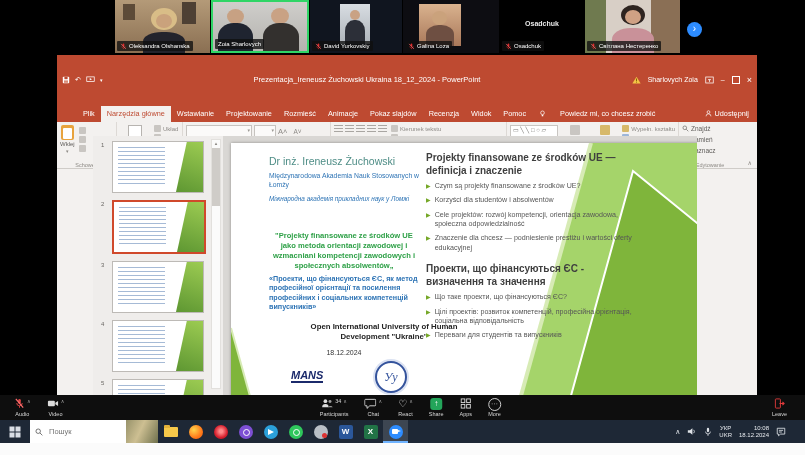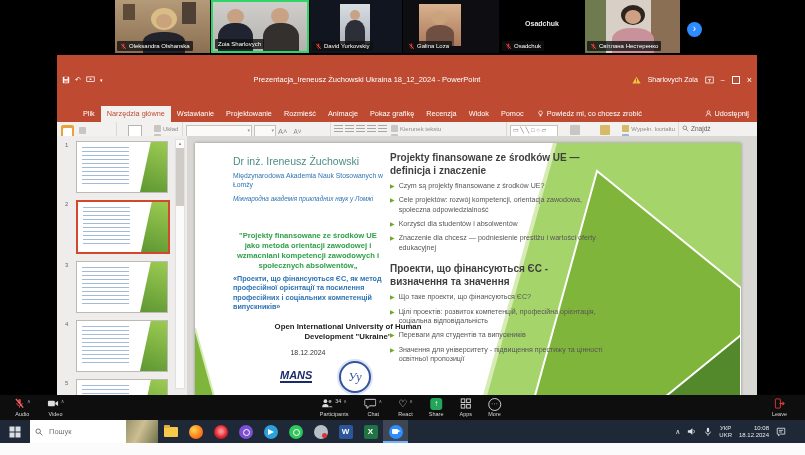--- a/index.html
+++ b/index.html
@@ -24,21 +24,21 @@
   .qat{display:flex;align-items:center;gap:5px;font-size:7px;}
   .c-undo::after{content:"↶";} .c-caret::after{content:"▾";font-size:5px;}
   .t-title{flex:1;text-align:center;font-size:7.5px;white-space:nowrap;overflow:hidden;}
   .t-right{display:flex;align-items:center;gap:7px;font-size:7px;}
   .winbox{width:6px;height:6px;border:1px solid #fff;}
   .c-min::after{content:"–";} .c-close::after{content:"×";font-size:9px;}
 
   .tabrow{height:18px;background:var(--ppt_red,#be4a31);display:flex;align-items:flex-end;color:#fff;font-size:7.3px;padding-left:20px;}
   .tab{padding:3px 6px 4px;white-space:nowrap;}
   .tab.activetab{background:#f3f1ef;color:var(--ppt_red,#be4a31);}
-  .tellme{display:flex;align-items:center;gap:3px;padding:3px 7px 4px;white-space:nowrap;}
+  .tellme{display:flex;align-items:center;gap:14px;padding:3px 7px 4px;white-space:nowrap;}
   .sharebtn{margin-left:auto;display:flex;align-items:center;gap:3px;padding:3px 8px 4px;white-space:nowrap;}
 
   .ribbon{height:46px;background:#f3f1ef;border-bottom:1px solid #cfccc8;display:flex;position:relative;}
   .rgroup{position:relative;height:100%;border-right:1px solid #ddd9d5;box-sizing:border-box;padding:3px 3px 9px;display:flex;gap:4px;}
   .rglabel{position:absolute;bottom:0;left:0;right:0;text-align:center;font-size:5.5px;color:#8d8a85;}
   .rbig{display:flex;flex-direction:column;align-items:center;justify-content:flex-start;font-size:6px;color:#5f5d5a;gap:1px;}
   .rcol{display:flex;flex-direction:column;justify-content:flex-start;gap:2px;font-size:6px;color:#8f8c88;}
   .rrow{display:flex;align-items:center;gap:2px;white-space:nowrap;}
   .rico{width:7px;height:7px;background:#c9c6c2;border-radius:1px;flex:0 0 auto;}
   .clip{width:13px;height:15px;background:#e8a33d;border-radius:2px;position:relative;}
@@ -52,21 +52,21 @@
   .gU::after{content:"U";text-decoration:underline;} .gS::after{content:"S";text-decoration:line-through;}
   .gab::after{content:"abc";text-decoration:line-through;font-size:6px;}
   .gAa::after{content:"Aa▾";font-size:6.5px;} .gA1::after{content:"A˄";} .gA2::after{content:"A˅";font-size:6.5px;}
   .gAred::after{content:"A";border-bottom:2px solid #c00;}
   .alg{width:9px;height:7px;background:repeating-linear-gradient(#a9a6a2 0 1px,transparent 1px 3px);}
   .shapesbox{width:64px;height:28px;border:1px solid #c9c6c2;background:#fff;font-size:6px;color:#7a7875;line-height:9px;padding:0 2px;overflow:hidden;}
   .shr1::after{content:"▭ ╲ ╲ □ ○ ▱";} .shr2::after{content:"△ ▽ ◇ ↔ ☆ +";} .shr3::after{content:"( ) ~ ← → ☆";}
   .collapse{position:absolute;right:5px;bottom:2px;font-size:6px;color:#8d8a85;}
   .collapse::after{content:"∧";}
 
-  .workspace{position:absolute;left:0;top:81px;width:700px;height:259px;display:flex;}
+  .workspace{position:absolute;left:0;top:81px;width:604px;height:259px;display:flex;padding-left:36px;}
   .thumbs{width:130px;background:#efedeb;position:relative;padding:5px 0 0 8px;box-sizing:border-box;}
   .thumbrow{display:flex;gap:4px;margin-bottom:7px;}
   .tnum{font-size:6px;color:#6b6965;width:7px;padding-top:1px;}
   .thumb{width:90px;height:50px;background:#fff;border:1px solid #bdbab6;position:relative;overflow:hidden;}
   .thumb::before{content:"";position:absolute;left:6%;top:10%;width:52%;height:78%;
                  background:repeating-linear-gradient(rgba(92,130,180,.55) 0 1px,transparent 1px 4px);}
   .thumb::after{content:"";position:absolute;right:0;top:0;width:30%;height:100%;
                 background:linear-gradient(200deg,#9ccb52,#5e9732);clip-path:polygon(40% 0,100% 0,100% 100%,0 100%);}
   .thumb.selected{border:2px solid var(--selected_slide_border,#d0492b);}
   .tscroll{position:absolute;right:2px;top:3px;width:8px;height:248px;background:#fbfbfb;border:1px solid #e2e0dd;}
@@ -77,21 +77,21 @@
   .slide{position:absolute;left:8px;top:7px;width:546px;height:307px;background:#fff;box-shadow:0 0 3px rgba(0,0,0,.35);}
   .design{position:absolute;left:0;top:0;}
   .scol-l{position:absolute;left:38px;top:0;width:150px;}
   .author{position:absolute;top:12px;left:0;width:160px;font-size:10.5px;color:var(--author_teal,#4e8d86);}
   .aff1{position:absolute;top:29px;left:0;width:150px;font-size:6.8px;color:var(--text_blue,#2e74b5);line-height:1.3;}
   .aff2{position:absolute;top:52px;left:0;width:150px;font-size:6.4px;font-style:italic;color:var(--text_blue,#2e74b5);line-height:1.3;}
   .qpl{position:absolute;top:88px;left:0;width:150px;font-size:7.6px;font-weight:bold;color:var(--quote_green,#2fa148);text-align:center;line-height:1.3;}
   .qua{position:absolute;top:131px;left:0;width:150px;font-size:7.2px;font-weight:bold;color:var(--text_blue,#2e74b5);line-height:1.3;}
   .uni{position:absolute;top:179px;left:0;width:150px;font-size:7.8px;font-weight:bold;color:#222;text-align:center;line-height:1.3;margin-left:40px;}
   .sdate{position:absolute;top:206px;left:0;width:150px;font-size:7px;color:#333;text-align:center;}
-  .mans{position:absolute;top:226px;left:22px;font-size:11px;font-weight:bold;font-style:italic;color:#1b2a6b;border-bottom:2px solid #1b2a6b;margin-left:25px;}
+  .mans{position:absolute;top:226px;left:22px;font-size:11px;font-weight:bold;font-style:italic;color:#1b2a6b;border-bottom:2px solid #1b2a6b;}
   .uulogo{position:absolute;top:218px;left:106px;width:28px;height:28px;border-radius:50%;border:2px solid #34539c;box-shadow:0 0 0 2px #dbe2f2;
           color:#34539c;display:flex;align-items:center;justify-content:center;
           font-family:"Liberation Serif","DejaVu Serif",serif;font-style:italic;font-size:12px;background:#fff;}
   .scol-r{position:absolute;left:195px;top:8px;width:214px;}
   .shead{font-size:10px;font-weight:bold;color:#3f3f3f;line-height:1.3;margin:0 0 4px;}
   .brow{display:flex;gap:4px;margin:5px 0;}
   .barrow{color:var(--bullet_green,#76a828);font-size:6px;line-height:9px;flex:0 0 auto;}
   .barrow::after{content:"▶";}
   .btext{font-size:7.1px;color:#565656;line-height:1.32;}
   .shead2{margin-top:9px;}
@@ -287,21 +287,21 @@
       </div>
     </div>
 
     <div class="tabrow">
       <div class="tab">Plik</div>
       <div class="tab activetab">Narzędzia główne</div>
       <div class="tab">Wstawianie</div>
       <div class="tab">Projektowanie</div>
       <div class="tab">Rozmieść</div>
       <div class="tab">Animacje</div>
-      <div class="tab">Pokaz grafikę</div>
+      <div class="tab">Pokaz slajdów</div>
       <div class="tab">Recenzja</div>
       <div class="tab">Widok</div>
       <div class="tab">Pomoc</div>
       <div class="tellme">
         <svg width="7" height="7" viewBox="0 0 10 10">
             <circle cx="5" cy="4" r="2.6" fill="none" stroke="#fff"></circle>
             <rect x="3.9" y="7" width="2.2" height="2" fill="#fff"></rect>
           </svg>
         <span>Powiedz mi, co chcesz zrobić</span>
       </div>
@@ -510,47 +510,43 @@
           </div>
 
           <div class="scol-r">
             <div class="shead">Projekty finansowane ze środków UE — definicja i znaczenie</div>
             <div class="brow">
                 <span class="barrow"></span>
                 <span class="btext">Czym są projekty finansowane z środków UE?</span>
               </div>
             <div class="brow">
                 <span class="barrow"></span>
-                <span class="btext">Cele projektów: rozwój kompetencji, orientacja zawodowa, społeczna odpowiedzialność</span>
+                <span class="btext">Korzyści dla studentów i absolwentów</span>
               </div>
             <div class="brow">
                 <span class="barrow"></span>
-                <span class="btext">Korzyści dla studentów i absolwentów</span>
+                <span class="btext">Cele projektów: rozwój kompetencji, orientacja zawodowa, społeczna odpowiedzialność</span>
               </div>
             <div class="brow">
                 <span class="barrow"></span>
                 <span class="btext">Znaczenie dla chcesz — podniesienie prestiżu i wartości oferty edukacyjnej</span>
               </div>
             <div class="shead shead2">Проекти, що фінансуються ЄС - визначення та значення</div>
             <div class="brow">
                 <span class="barrow"></span>
                 <span class="btext">Що таке проекти, що фінансуються ЄС?</span>
               </div>
             <div class="brow">
                 <span class="barrow"></span>
                 <span class="btext">Цілі проектів: розвиток компетенцій, професійна орієнтація, соціальна відповідальність</span>
               </div>
             <div class="brow">
                 <span class="barrow"></span>
                 <span class="btext">Переваги для студентів та випускників</span>
               </div>
-            <div class="brow">
-                <span class="barrow"></span>
-                <span class="btext">Значення для університету - підвищення престижу та цінності освітньої пропозиції</span>
-              </div>
           </div>
         </div>
       </div>
     </div>
   </div>
 
   <div class="zbar">
     <div class="zleft">
       <div class="zbtn">
         <span class="zirow">

